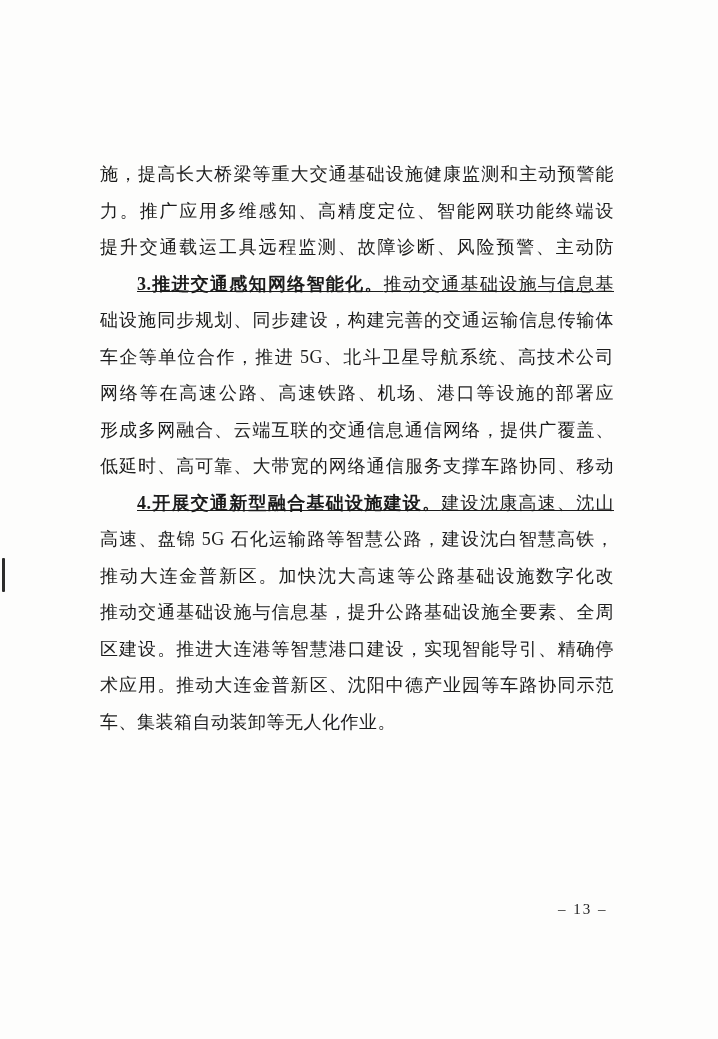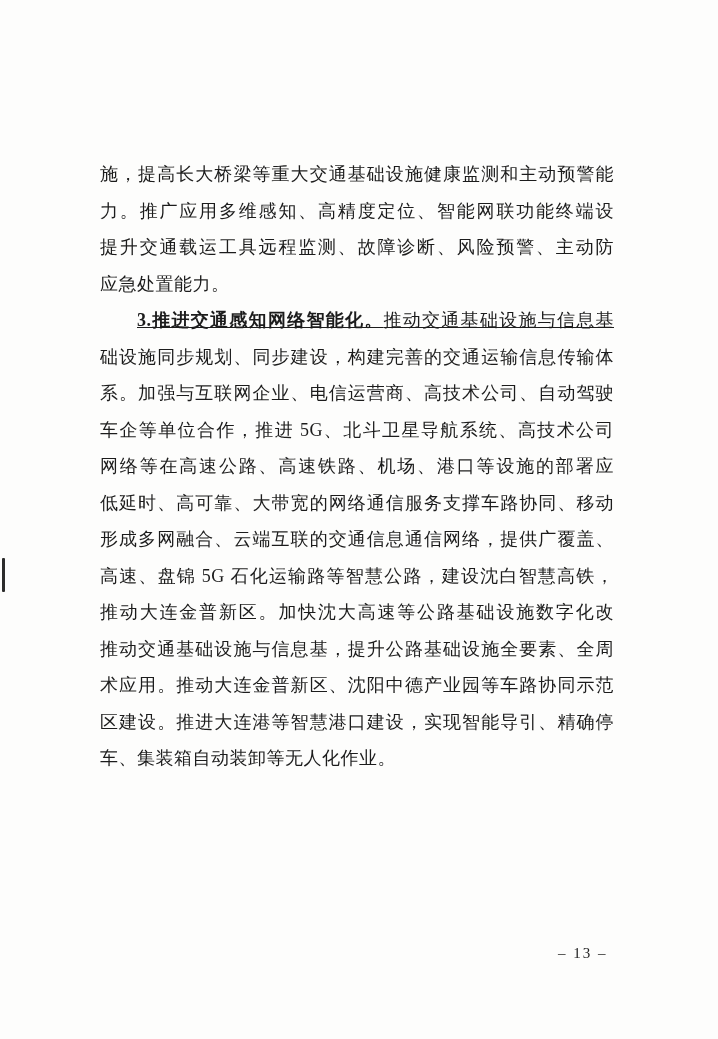--- a/index.html
+++ b/index.html
@@ -35,21 +35,20 @@
   .line.start { text-indent: 37px; text-decoration: underline; }
   .hd { font-weight: bold; }
   .page-num {
     position: absolute;
     left: 558px;
     top: 901px;
     font-size: 15px;
     letter-spacing: 2px;
     color: #222222;
     white-space: pre;
-    margin-top: 44px;
   }
   .margin-mark {
     position: absolute;
     left: 2px;
     top: 558px;
     width: 3px;
     height: 34px;
     background: #2b2b2b;
     border-radius: 1px;
   }
@@ -60,39 +59,38 @@
 <div class="page">
 
   <div class="margin-mark"></div>
 
   <div class="body-block">
 
     <div class="para">
       <div class="line fill">施，提高长大桥梁等重大交通基础设施健康监测和主动预警能</div>
       <div class="line fill">力。推广应用多维感知、高精度定位、智能网联功能终端设备，</div>
       <div class="line fill">提升交通载运工具远程监测、故障诊断、风险预警、主动防控、</div>
-      <div class="line">应急处置能力。</div>
     </div>
 
     <div class="para">
       <div class="line fill start"><span class="hd">3.推进交通感知网络智能化。</span><span>推动交通基础设施与信息基</span></div>
       <div class="line fill">础设施同步规划、同步建设，构建完善的交通运输信息传输体</div>
-      <div class="line fill">系。加强与互联网企业、电信运营商、高技术公司、自动驾驶</div>
       <div class="line fill">车企等单位合作，推进 5G、北斗卫星导航系统、高技术公司</div>
       <div class="line fill">网络等在高速公路、高速铁路、机场、港口等设施的部署应用，</div>
+      <div class="line fill">形成多网融合、云端互联的交通信息通信网络，提供广覆盖、</div>
       <div class="line fill">低延时、高可靠、大带宽的网络通信服务支撑车路协同、移动</div>
-      <div class="line fill">形成多网融合、云端互联的交通信息通信网络，提供广覆盖、</div>
     </div>
 
     <div class="para">
+      <div class="line fill start"><span class="hd">4.开展交通新型融合基础设施建设。</span><span>建设沈康高速、沈山</span></div>
       <div class="line fill">高速、盘锦 5G 石化运输路等智慧公路，建设沈白智慧高铁，</div>
       <div class="line fill">推动大连金普新区。加快沈大高速等公路基础设施数字化改造，</div>
       <div class="line fill">推动交通基础设施与信息基，提升公路基础设施全要素、全周期</div>
+      <div class="line fill">区建设。推进大连港等智慧港口建设，实现智能导引、精确停</div>
       <div class="line fill">术应用。推动大连金普新区、沈阳中德产业园等车路协同示范</div>
-      <div class="line fill">区建设。推进大连港等智慧港口建设，实现智能导引、精确停</div>
       <div class="line">车、集装箱自动装卸等无人化作业。</div>
     </div>
 
   </div>
 
   <div class="page-num">– 13 –</div>
 
 </div>
 
 </body></html>

